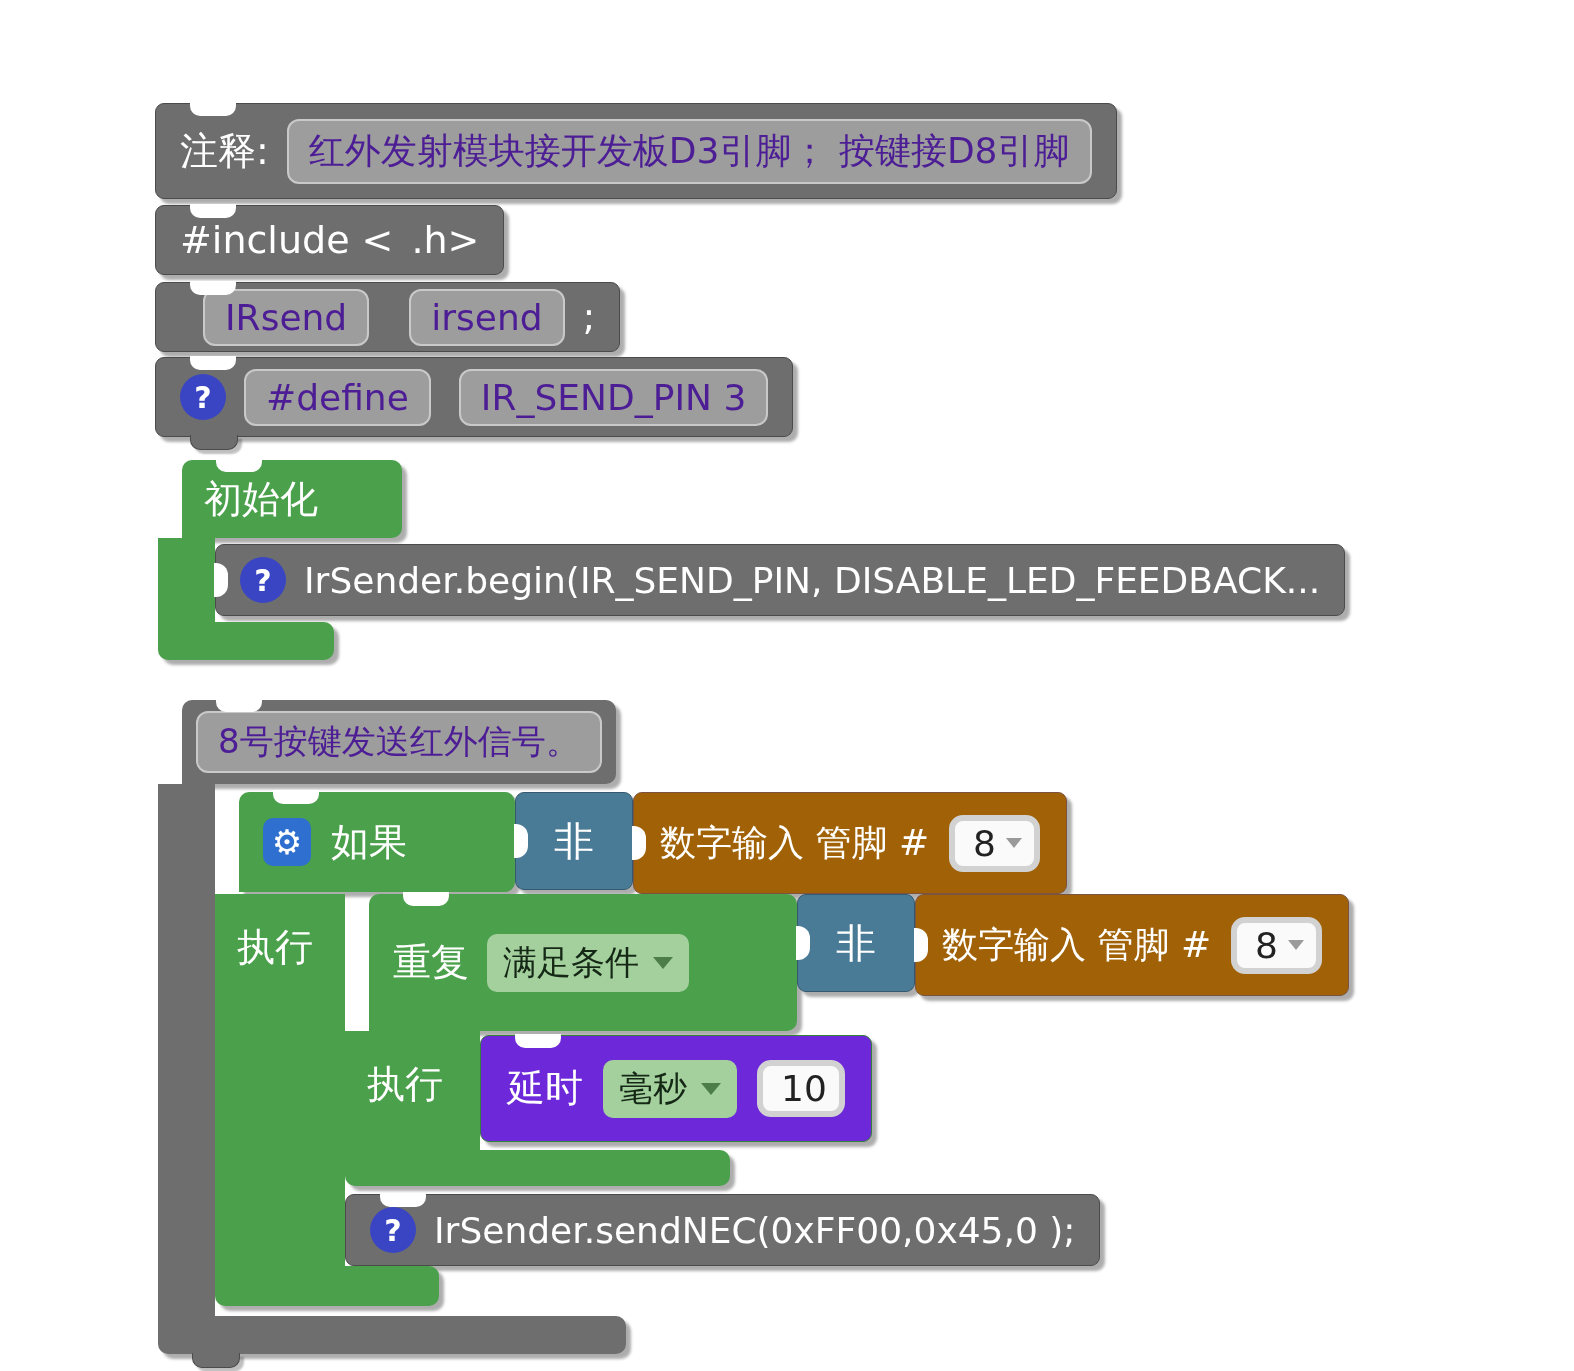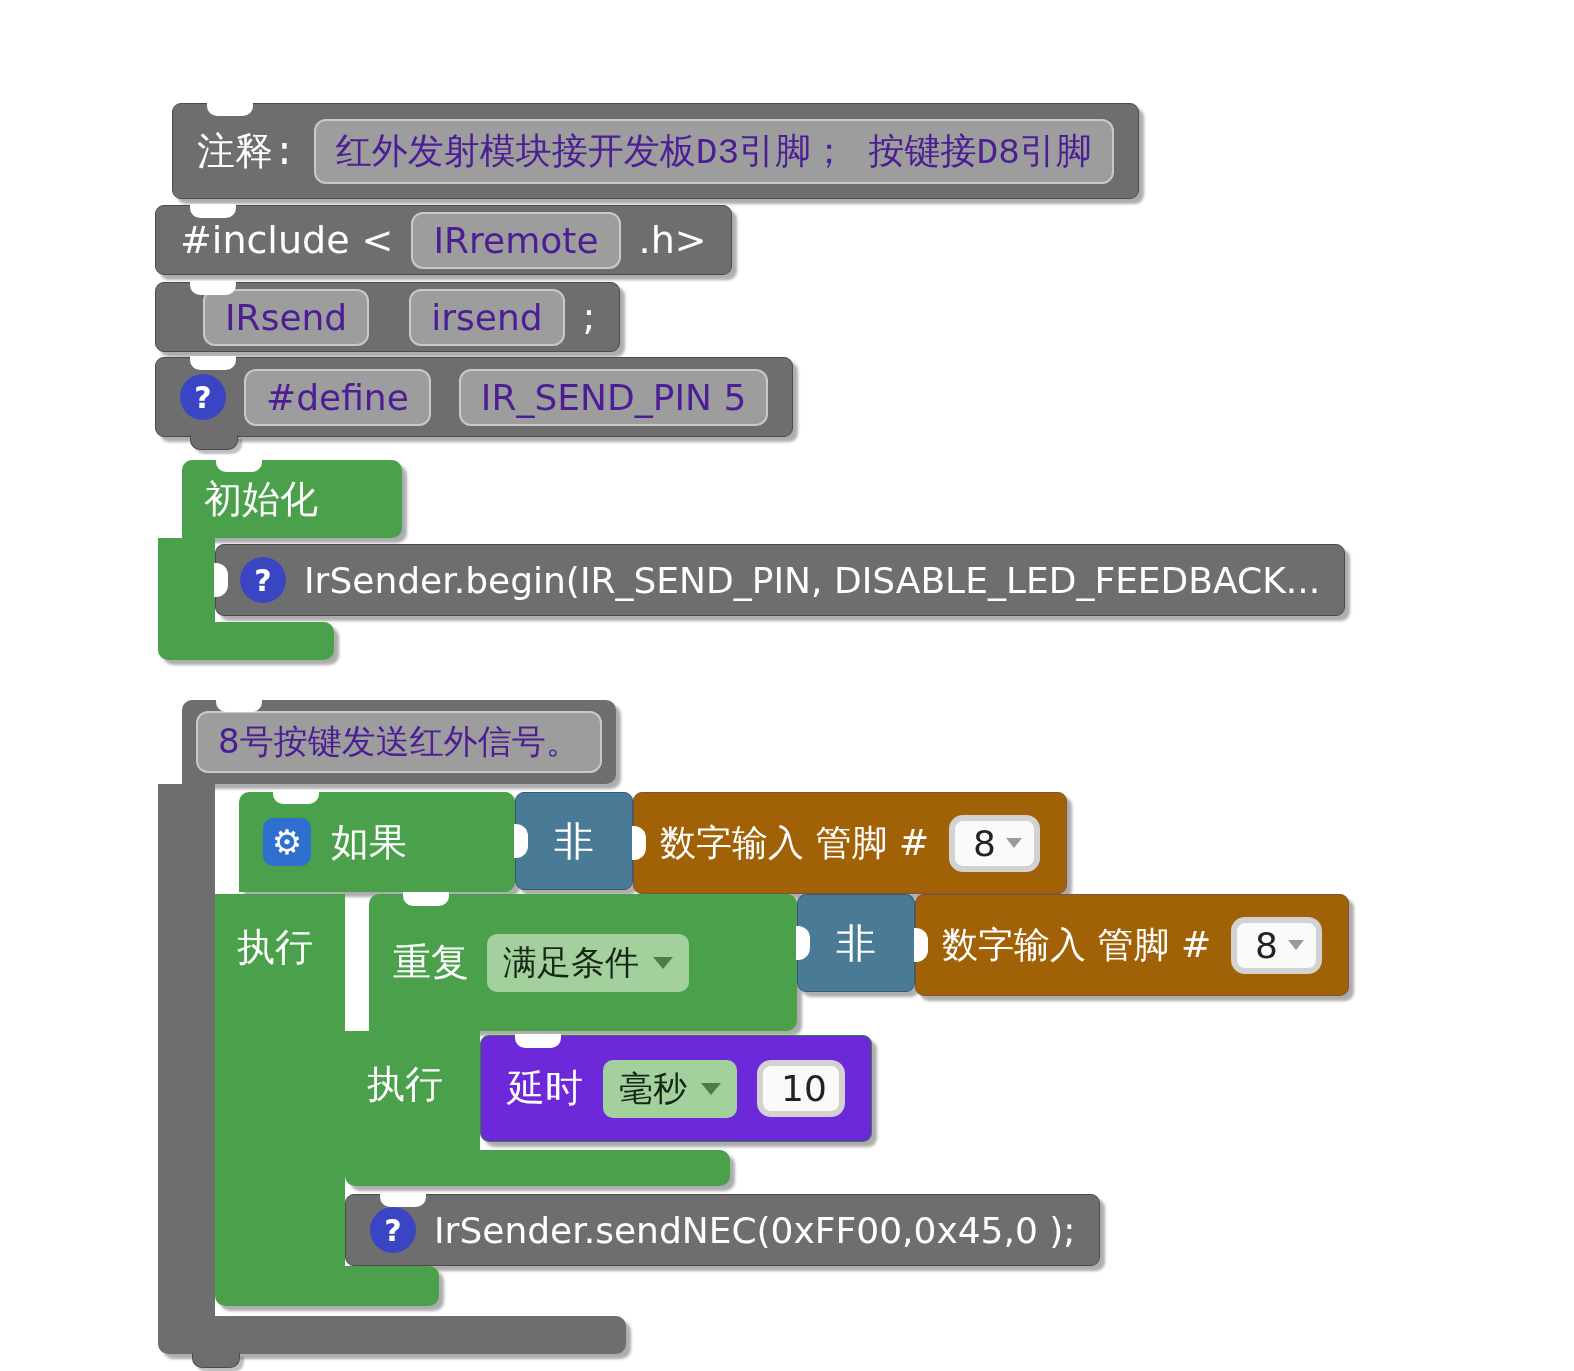--- a/index.html
+++ b/index.html
@@ -55,46 +55,45 @@
         border:1px solid #4b4b4b;border-top:none;border-radius:0 0 10px 10px;
         box-shadow:4px 4px 2px rgba(0,0,0,.25);}
   .sockL{position:absolute;left:-2px;top:50%;transform:translateY(-50%);width:14px;height:34px;
          background:#fff;border-radius:0 12px 12px 0;}
 </style>
 </head>
 <body>
 
 <div id="workspace">
 
-  <div class="block abs gray" style="left:172px;top:103px;height:94px;font-family:Liberation Mono, monospace;">
+  <div class="block abs gray" style="left:155px;top:103px;height:94px;">
     <span class="ntop"></span>
     <span class="blabel">注释:</span>
     <span class="field-gray">红外发射模块接开发板D3引脚； 按键接D8引脚</span>
   </div>
 
   <div class="block abs gray" style="left:155px;top:205px;height:68px;">
     <span class="ntop"></span>
     <span class="blabel">#include &lt;</span>
-    <span class="field-gray">IRremote</span>
     <span class="blabel">.h&gt;</span>
   </div>
 
   <div class="block abs gray" style="left:155px;top:282px;height:68px;padding-left:47px;">
     <span class="ntop"></span>
     <span class="field-gray">IRsend</span>
     <span class="field-gray" style="margin-left:22px;">irsend</span>
     <span class="blabel">;</span>
   </div>
 
   <div class="block abs gray" style="left:155px;top:357px;height:78px;">
     <span class="ntop"></span>
     <span class="ntab"></span>
     <span class="help">?</span>
     <span class="field-gray">#define</span>
-    <span class="field-gray" style="margin-left:10px;">IR_SEND_PIN 5</span>
+    <span class="field-gray" style="margin-left:10px;">IR_SEND_PIN 3</span>
   </div>
 
   <div class="cblock abs" style="position:absolute;left:158px;top:460px;">
     <div class="chead fill-green" style="width:176px;height:78px;padding:0 22px;">
       <span class="ntop"></span>
       <span class="blabel">初始化</span>
     </div>
     <div class="cbody">
       <div class="cspine fill-green" style="width:57px;min-height:84px;"></div>
       <div class="ccontent" style="padding:6px 0 4px 0;">

